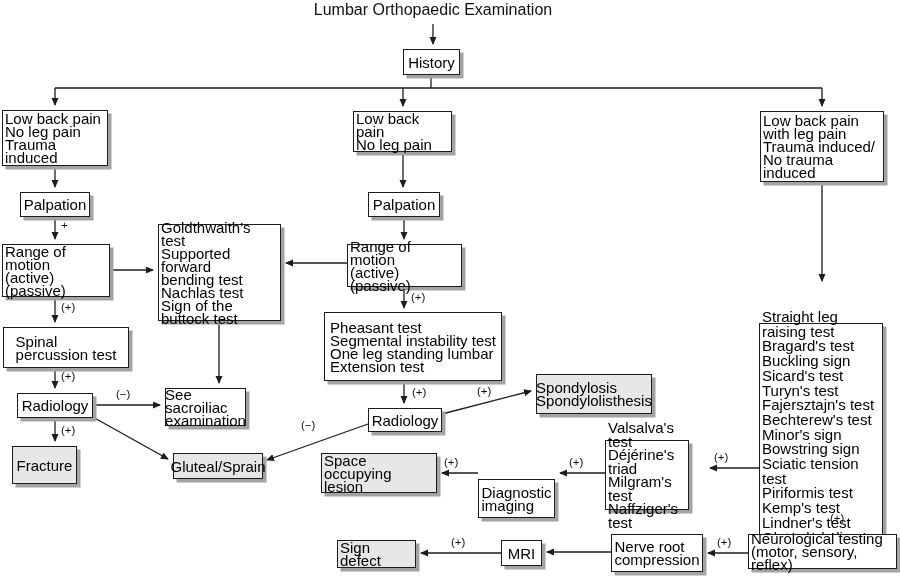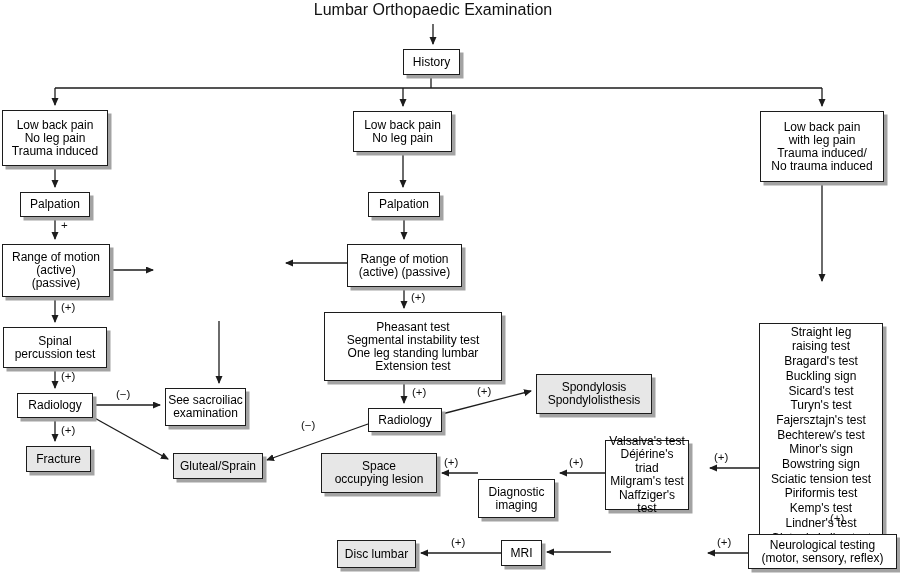--- a/index.html
+++ b/index.html
@@ -4,21 +4,21 @@
 <style>
   * { margin:0; padding:0; box-sizing:border-box; }
   html,body { background:#ffffff; }
   body { font-family:"Liberation Sans", sans-serif; color:#000; }
   .canvas { position:relative; width:900px; height:580px; background:#fff; overflow:hidden; }
   .title { position:absolute; left:433px; top:1px; transform:translateX(-50%);
            font-size:16px; white-space:nowrap; color:#111; }
   svg.wires { position:absolute; left:0; top:0; width:900px; height:580px; z-index:1; }
   .node { position:absolute; z-index:2; border:1.5px solid #1c1c1c; background:#fff;
           box-shadow:3.5px 3.5px 0 #a3a3a3; display:flex; align-items:center; justify-content:center;
-          text-align:center; font-size:12px; line-height:13px; white-space:pre-line; padding:1px 2px; }
+          font-size:15px; line-height:13px; white-space:pre-line; padding:1px 2px; }
   .node.shaded { background:#e7e7e7; }
   .node.tall { line-height:14.7px;margin-top:37px; }
   .node.wide4 { line-height:13.5px; }
   .elabel { position:absolute; z-index:3; font-size:11.5px; color:#111; white-space:nowrap; }
 </style>
 </head>
 <body>
 
 <div class="canvas">
 
@@ -70,25 +70,31 @@
 
   <div class="node" style="left:403px;top:49px;width:57px;height:26px">History</div>
 
   <div class="node" style="left:2px;top:110px;width:106px;height:56px">Low back pain
 No leg pain
 Trauma induced</div>
   <div class="node" style="left:20px;top:192px;width:70px;height:25px">Palpation</div>
   <div class="node" style="left:2px;top:244px;width:108px;height:53px">Range of motion
 (active)
 (passive)</div>
-  <div class="node" style="left:3px;top:327px;width:104px;height:41px">Spinal
+  <div class="node" style="left:3px;top:327px;width:126px;height:41px">Spinal
 percussion test</div>
   <div class="node" style="left:17px;top:393px;width:76px;height:25px">Radiology</div>
-  <div class="node shaded" style="left:26px;top:446px;width:65px;height:26px">Fracture</div>
+  <div class="node shaded" style="left:12px;top:446px;width:65px;height:38px">Fracture</div>
 
+  <div class="node" style="left:158px;top:224px;width:123px;height:97px">Goldthwaith's test
+Supported forward
+bending test
+Nachlas test
+Sign of the
+buttock test</div>
   <div class="node" style="left:165px;top:388px;width:81px;height:38px">See sacroiliac
 examination</div>
   <div class="node shaded" style="left:173px;top:453px;width:90px;height:26px">Gluteal/Sprain</div>
 
   <div class="node" style="left:353px;top:111px;width:99px;height:41px">Low back pain
 No leg pain</div>
   <div class="node" style="left:368px;top:192px;width:72px;height:25px">Palpation</div>
   <div class="node" style="left:347px;top:244px;width:115px;height:43px">Range of motion
 (active) (passive)</div>
   <div class="node" style="left:324px;top:312px;width:178px;height:69px">Pheasant test
@@ -121,22 +127,24 @@
 Bechterew's test
 Minor's sign
 Bowstring sign
 Sciatic tension test
 Piriformis test
 Kemp's test
 Lindner's test
 Gluteal skyline test</div>
   <div class="node" style="left:748px;top:534px;width:149px;height:35px">Neurological testing
 (motor, sensory, reflex)</div>
+  <div class="node" style="left:611px;top:534px;width:92px;height:38px">Nerve root
+compression</div>
   <div class="node" style="left:501px;top:540px;width:41px;height:26px">MRI</div>
-  <div class="node shaded" style="left:337px;top:540px;width:79px;height:28px">Disc lumbar</div>
+  <div class="node shaded" style="left:337px;top:540px;width:79px;height:28px">Sign defect</div>
 
   <span class="elabel" style="left:61px;top:219px">+</span>
   <span class="elabel" style="left:61px;top:301px">(+)</span>
   <span class="elabel" style="left:61px;top:370px">(+)</span>
   <span class="elabel" style="left:61px;top:424px">(+)</span>
   <span class="elabel" style="left:116px;top:388px">(−)</span>
   <span class="elabel" style="left:411px;top:291px">(+)</span>
   <span class="elabel" style="left:412px;top:386px">(+)</span>
   <span class="elabel" style="left:477px;top:385px">(+)</span>
   <span class="elabel" style="left:301px;top:419px">(−)</span>

